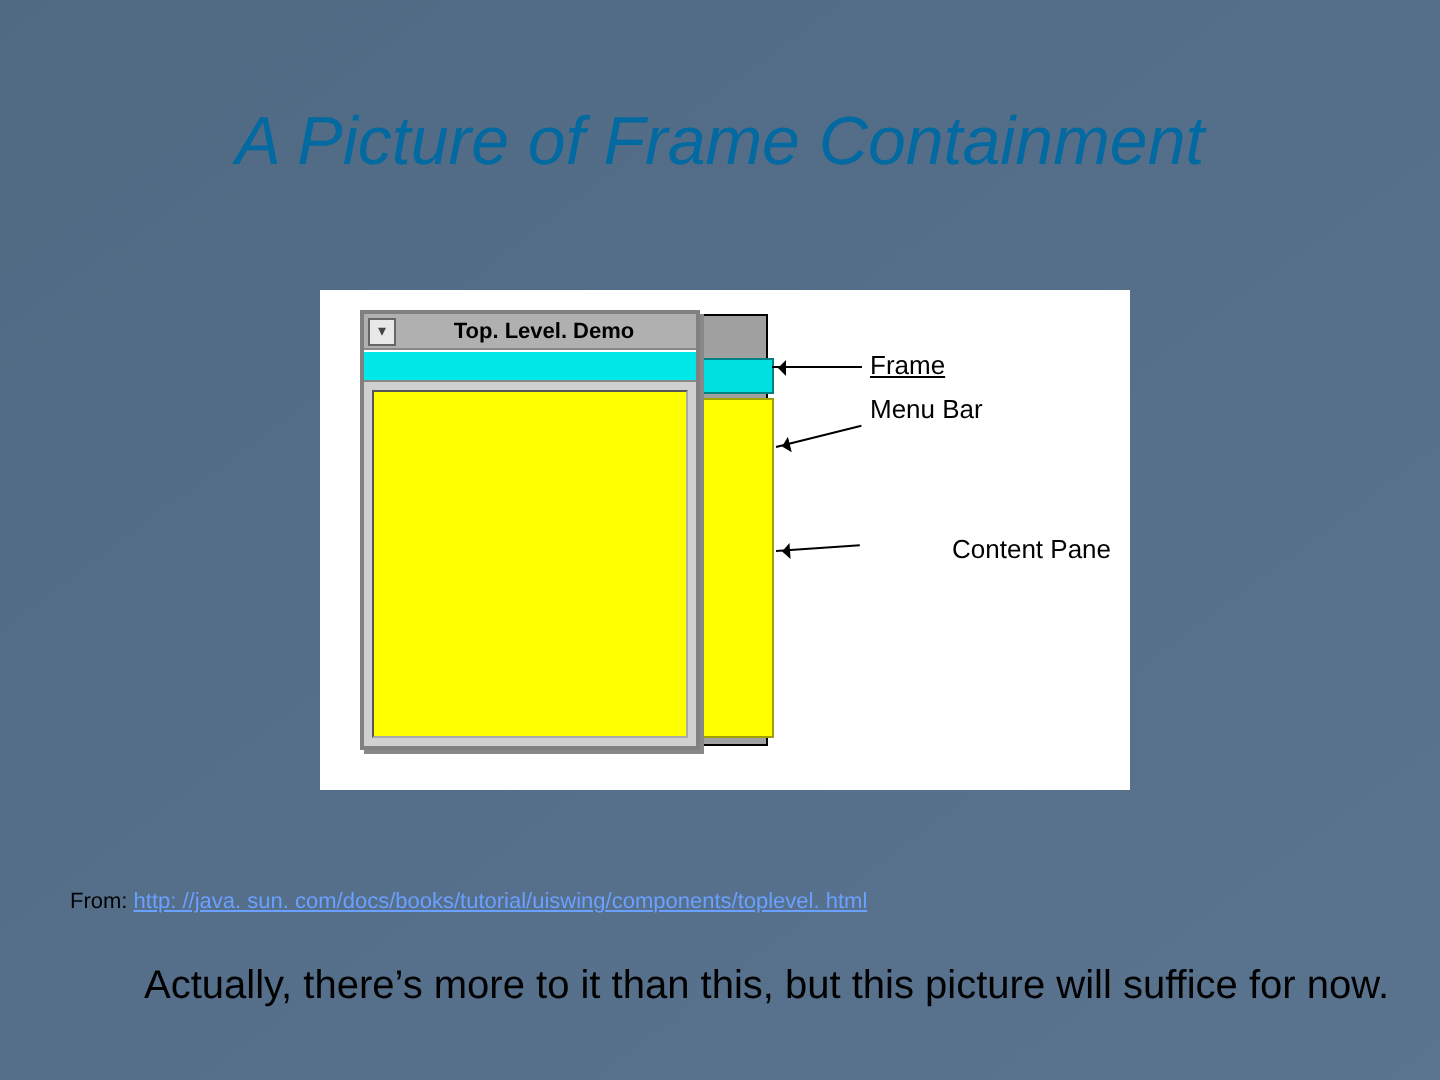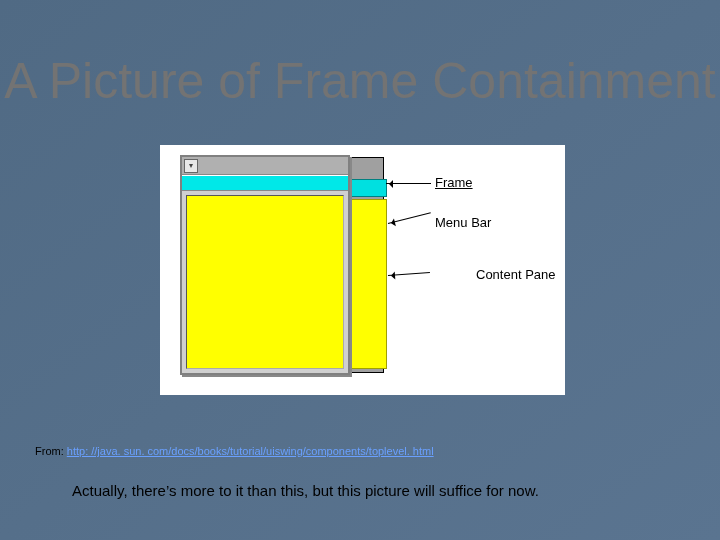--- a/index.html
+++ b/index.html
@@ -10,23 +10,24 @@
     font-family: "Tahoma", "Verdana", sans-serif;
     overflow: hidden;
     position: relative;
   }
   .title {
     position: absolute;
     top: 52px;
     left: 0;
     width: 100%;
     text-align: center;
-    font-size: 50px;
-    color: #737373;
+    font-size: 34px;
+    color: #0369a1;
     font-weight: normal;
+    font-style: italic;
   }
   .figure {
     position: absolute;
     top: 145px;
     left: 160px;
     width: 405px;
     height: 250px;
     background: #fff;
   }
   
@@ -125,57 +126,58 @@
     border: 4px solid transparent;
     border-right-color: #000;
   }
   .lbl {
     position: absolute;
     font-size: 13px;
     color: #000;
   }
   .lbl-frame   { left: 275px; top: 30px; text-decoration: underline; }
   .arrow-frame { left: 226px; top: 38px; width: 45px; }
-  .lbl-menu    { left: 275px; top: 70px; }
+  .lbl-menu    { left: 275px; top: 52px; }
   .arrow-menu  { left: 228px; top: 78px; width: 44px; transform: rotate(-14deg); transform-origin: left center;}
   .lbl-content { left: 272px; top: 122px; margin-left: 44px; }
   .arrow-content { left: 228px; top: 130px; width: 42px; transform: rotate(-4deg); transform-origin:left center;}
 
   .from-line {
     position: absolute;
     left: 35px;
     top: 445px;
     font-size: 11px;
     color: #000;
   }
   .from-line a {
     color: #6aa0ff;
     text-decoration: underline;
   }
   .note-line {
     position: absolute;
     left: 72px;
     top: 482px;
-    font-size: 15px;
+    font-size: 20px;
     color: #000;
   }
 </style>
 </head>
 <body>
 
 <div class="title">A Picture of Frame Containment</div>
 
 <div class="figure">
   <div class="frame-back"></div>
   <div class="menubar-back"></div>
   <div class="content-back"></div>
 
   <div class="frame-front">
     <div class="titlebar">
       <span class="sysbox">▾</span>
+      <span class="titlebar-text">Top. Level. Demo</span>
     </div>
     <div class="menubar-front"></div>
     <div class="content-front"></div>
   </div>
 
   <div class="arrow arrow-frame"></div>
   <div class="lbl lbl-frame">Frame</div>
 
   <div class="arrow arrow-menu"></div>
   <div class="lbl lbl-menu">Menu Bar</div>

